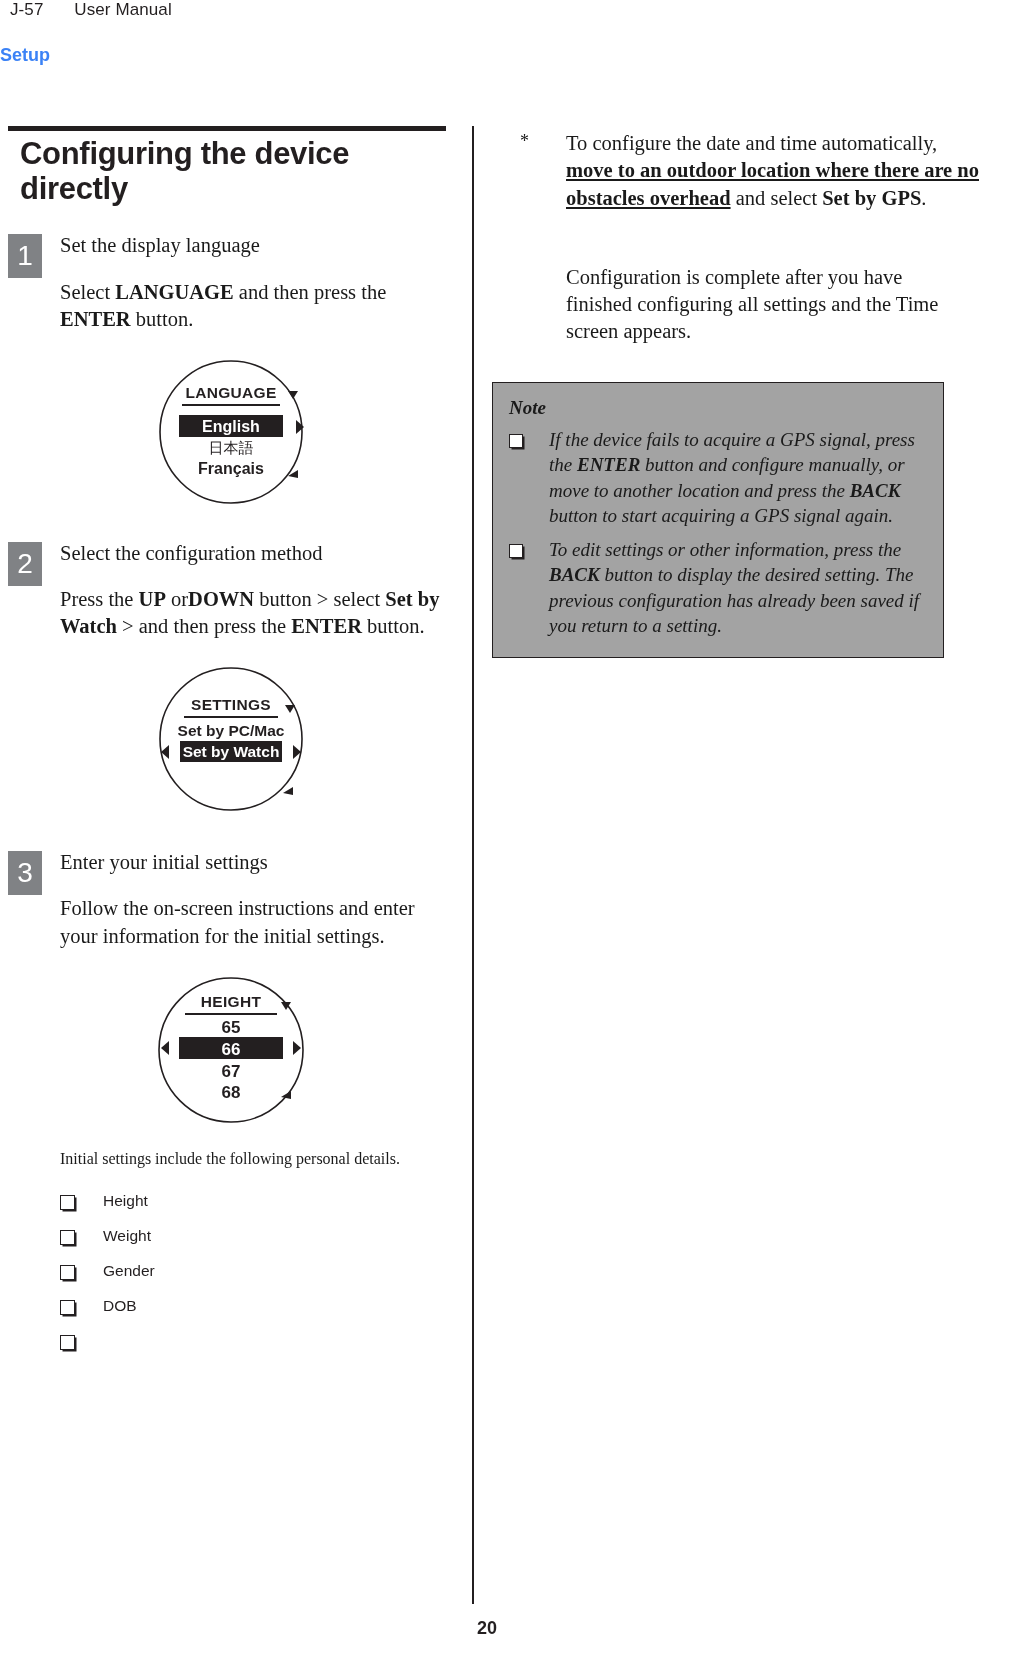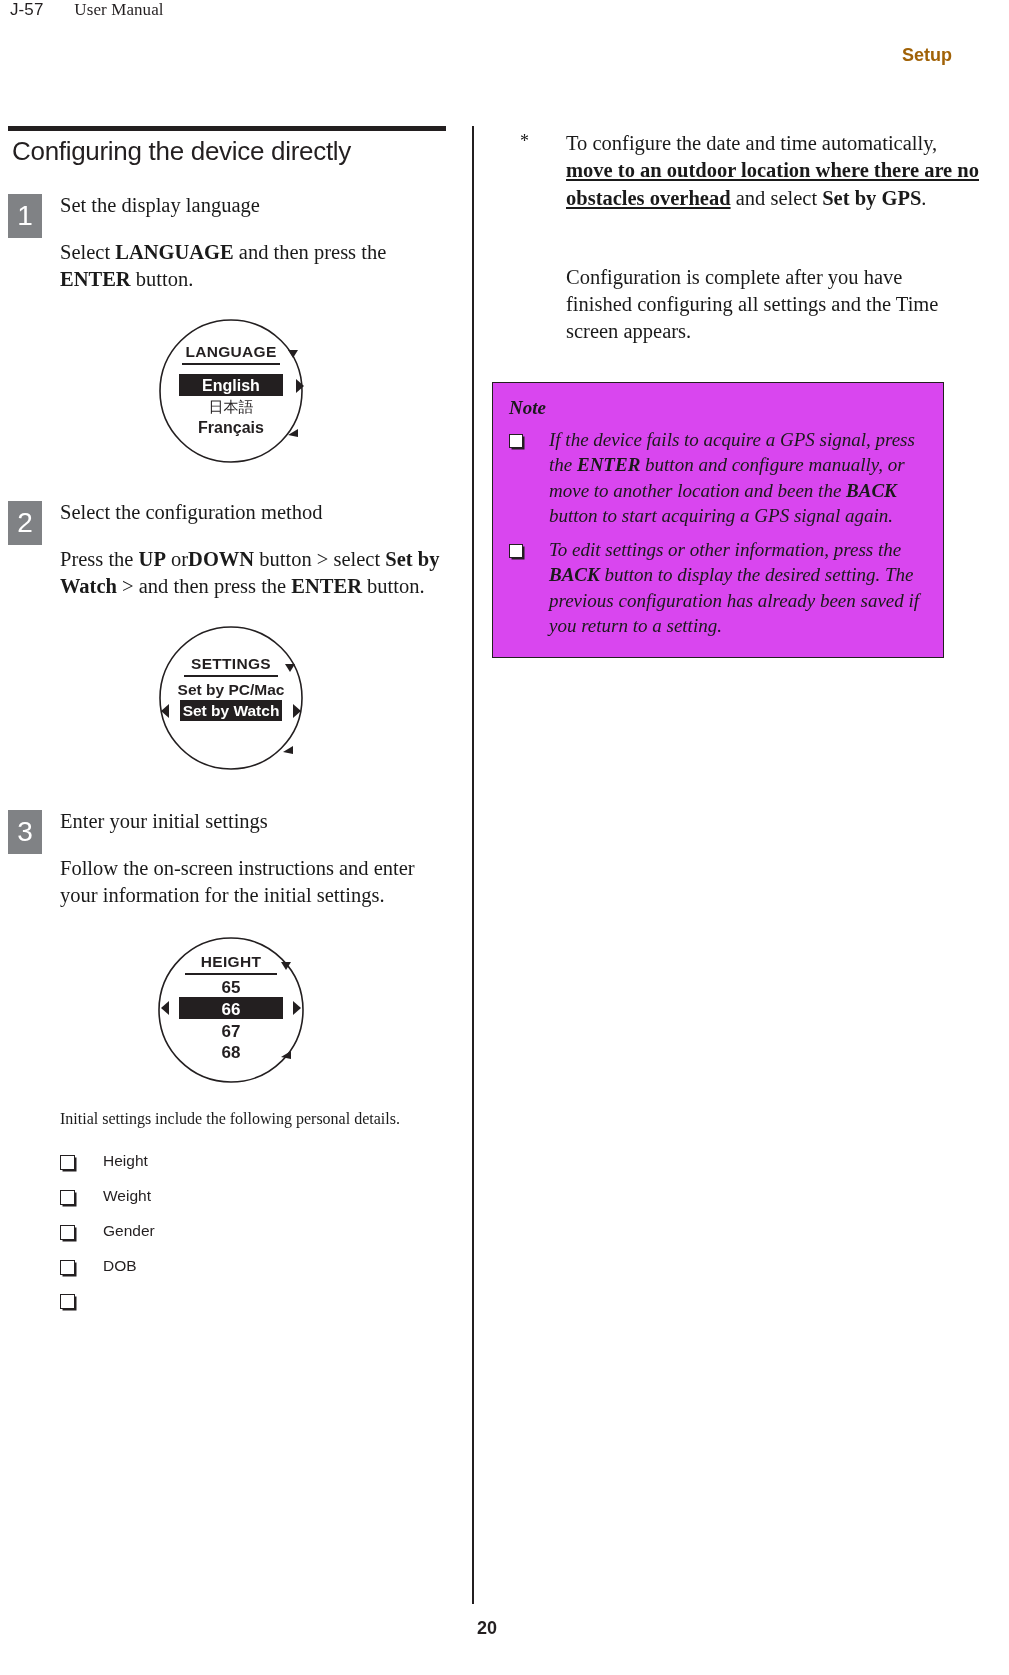--- a/index.html
+++ b/index.html
@@ -20,32 +20,32 @@
   .running-head {
     position: absolute;
     left: 10px;
     top: 0px;
     font-family: "Liberation Sans", sans-serif;
     font-size: 17px;
     color: #231f20;
     letter-spacing: 0.1px;
   }
   .running-head .rh-num { display: inline-block; }
-  .running-head .rh-title { display: inline-block; margin-left: 26px; font-family: Liberation Serif, serif; }
+  .running-head .rh-title { display: inline-block; margin-left: 26px; }
 
   .chapter-head {
     position: absolute;
     top: 45px;
-    left: 12px;
+    left: 0;
     width: 940px;
-    text-align: right;
+    text-align: left;
     font-family: "Liberation Sans", sans-serif;
     font-weight: bold;
     font-size: 18px;
-    color: #a16207;
+    color: #3b82f6;
   }
 
   
   .col-divider {
     position: absolute;
     left: 472px;
     top: 126px;
     width: 2px;
     height: 1478px;
     background: #231f20;
@@ -59,24 +59,24 @@
     width: 445px;
   }
   .rule-thick {
     height: 5px;
     background: #231f20;
     width: 438px;
     margin: 0 0 6px 0;
   }
   h1.section-title {
     font-family: "Liberation Sans", sans-serif;
-    font-weight: normal;
-    font-size: 26px;
+    font-weight: bold;
+    font-size: 31px;
     line-height: 1.12;
-    margin: 0 0 26px 4px;
+    margin: 0 0 26px 12px;
     color: #231f20;
     letter-spacing: -0.3px;
   }
 
   .step {
     position: relative;
     margin-bottom: 6px;
   }
   .step-badge {
     position: absolute;
@@ -185,21 +185,21 @@
 
   
   .note-box {
     position: absolute;
     left: 492px;
     top: 382px;
     width: 452px;
     border: 1.6px solid #231f20;
     padding: 14px 16px 18px 16px;
     box-sizing: border-box;
-    background: #d946ef;
+    background: #a3a3a3;
   }
   .note-title {
     font-weight: bold;
     font-style: italic;
     font-size: 19px;
     margin: 0 0 4px 0;
   }
   .note-row {
     display: flex;
     align-items: flex-start;
@@ -365,21 +365,21 @@
 
   <p class="right-para">Configuration is complete after you have finished configuring all settings and the Time screen appears.</p>
 
 </div>
 
 <div class="note-box">
   <div class="note-title">Note</div>
 
   <div class="note-row">
     <span class="note-box-bullet"></span>
-    <span class="note-text"><span>If the device fails to acquire a GPS signal, press the </span><b>ENTER</b><span> button and configure manually, or move to another location and been the </span><b>BACK</b><span> button to start acquiring a GPS signal again.</span></span>
+    <span class="note-text"><span>If the device fails to acquire a GPS signal, press the </span><b>ENTER</b><span> button and configure manually, or move to another location and press the </span><b>BACK</b><span> button to start acquiring a GPS signal again.</span></span>
   </div>
 
   <div class="note-row">
     <span class="note-box-bullet"></span>
     <span class="note-text"><span>To edit settings or other information, press the </span><b>BACK</b><span> button to display the desired setting. The previous configuration has already been saved if you return to a setting.</span></span>
   </div>
 </div>
 
 <div class="folio">20</div>
 

